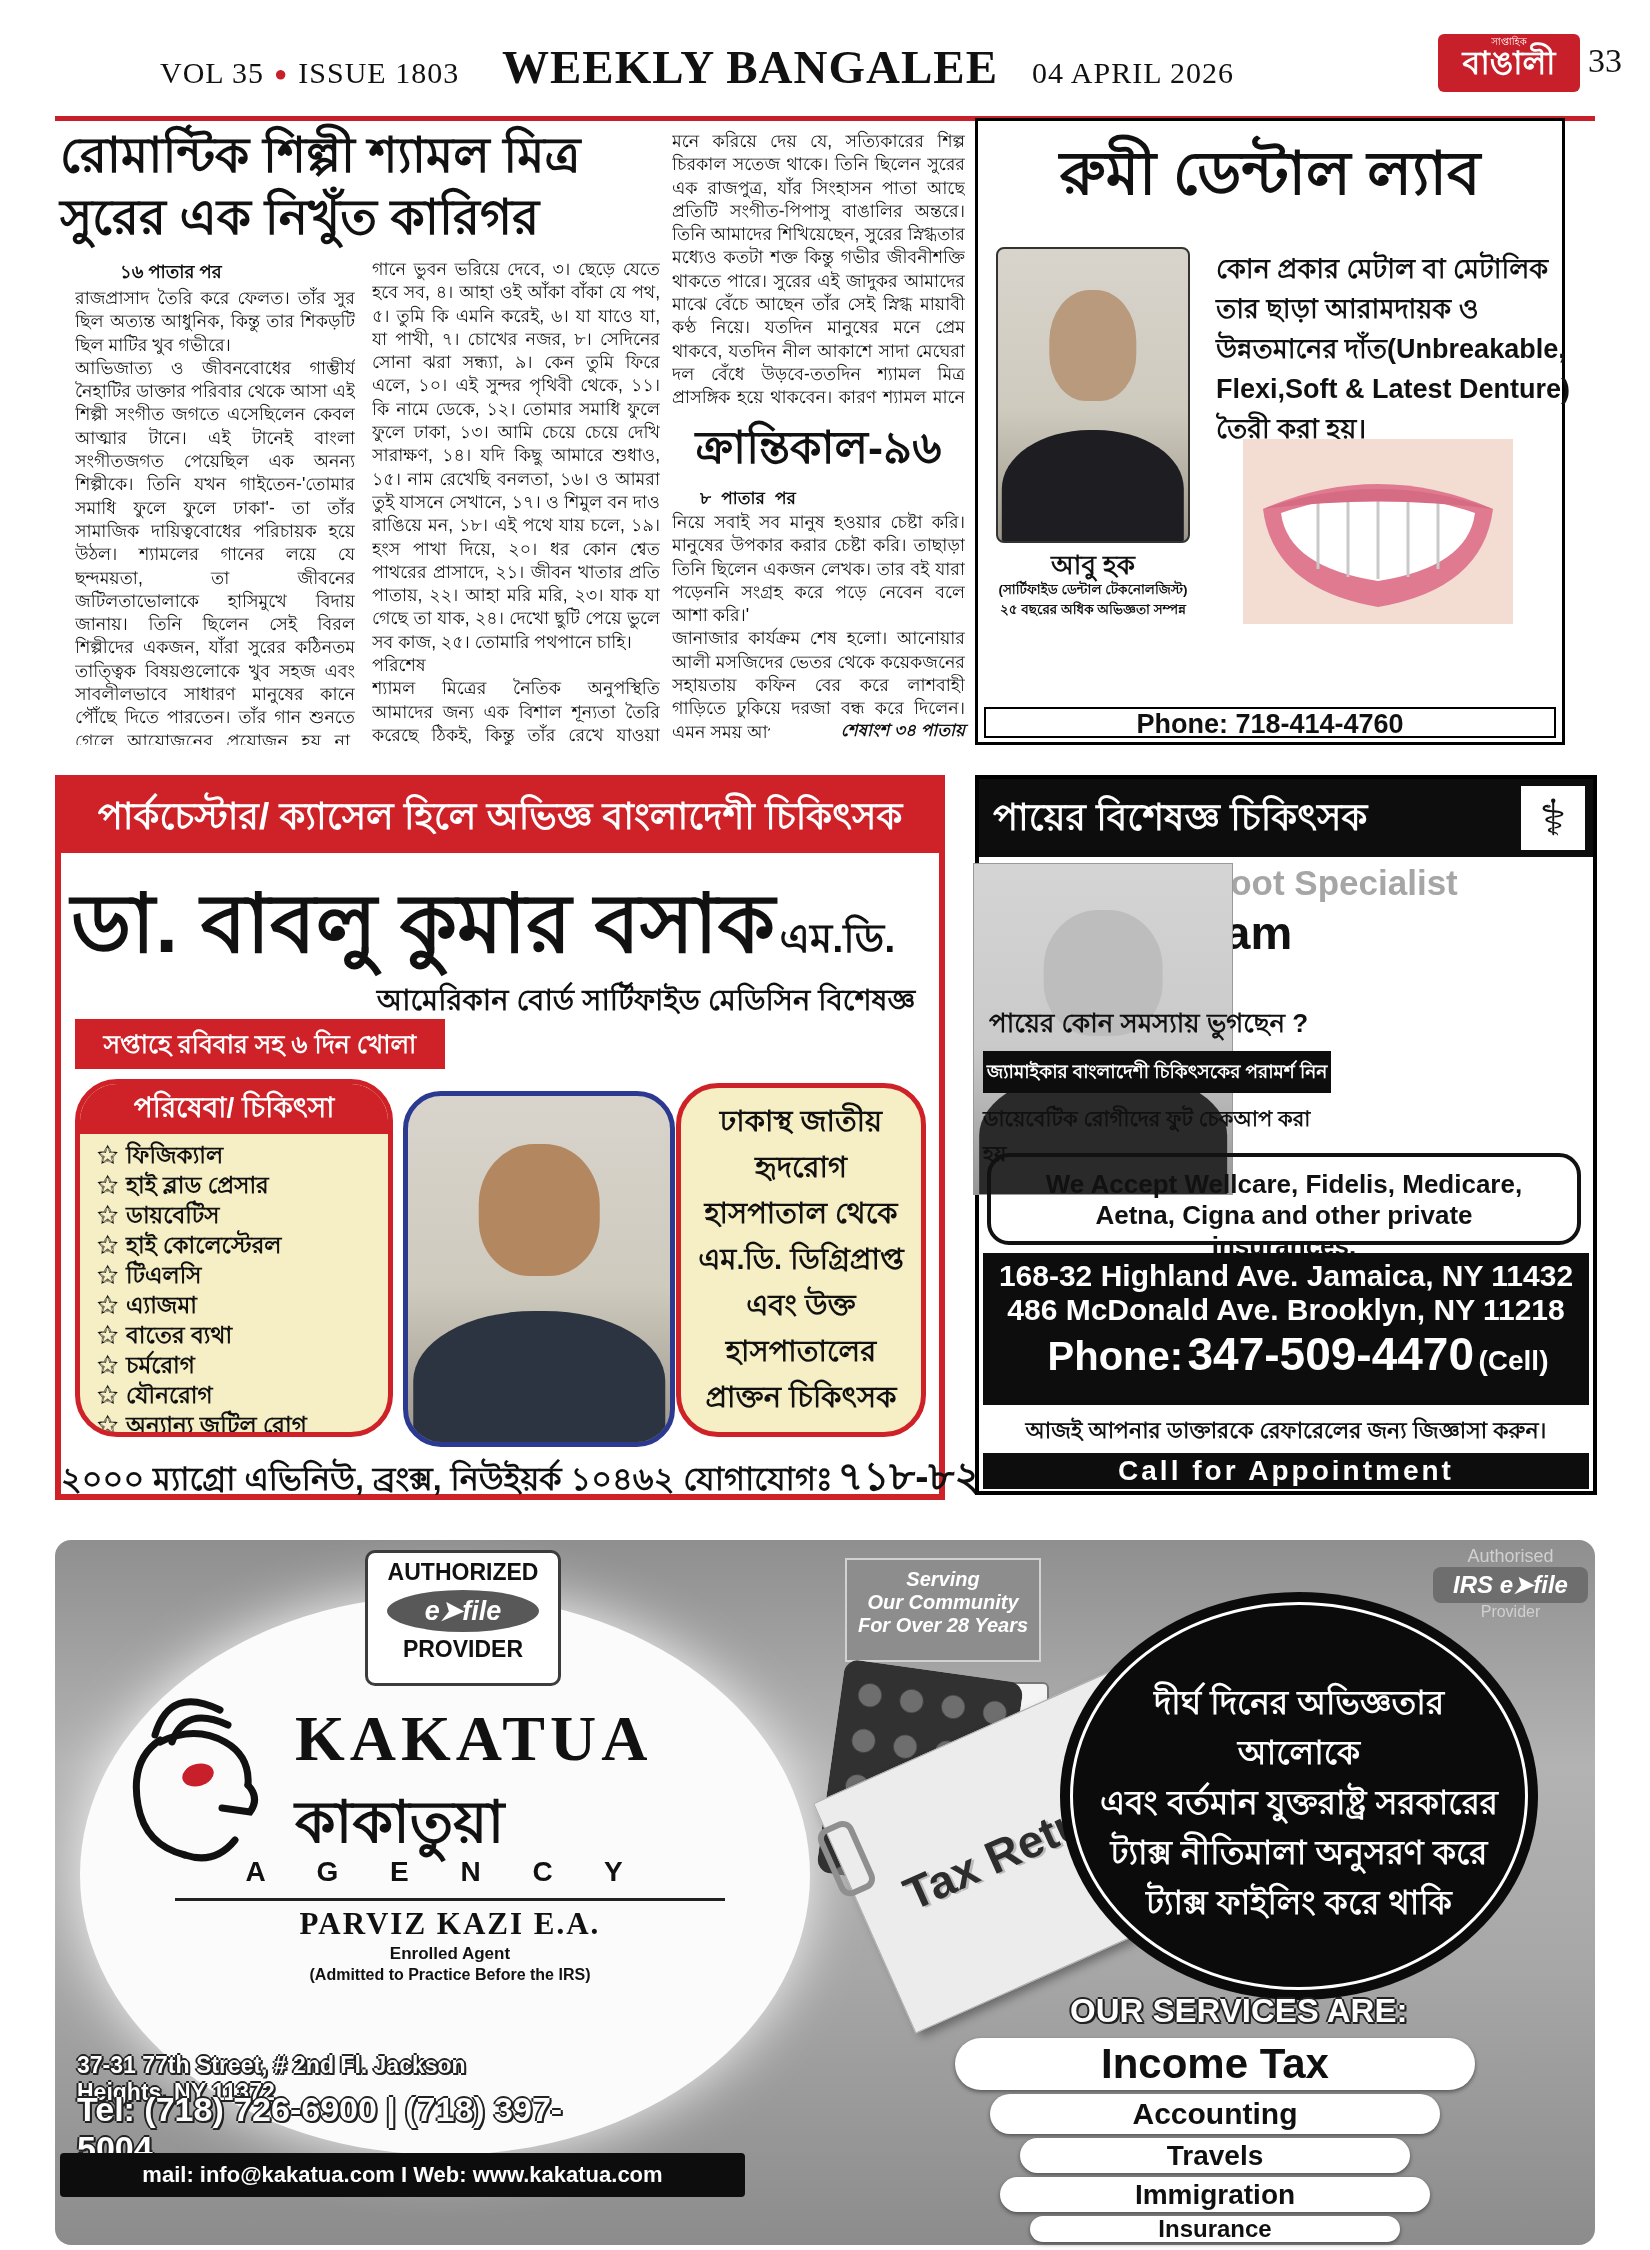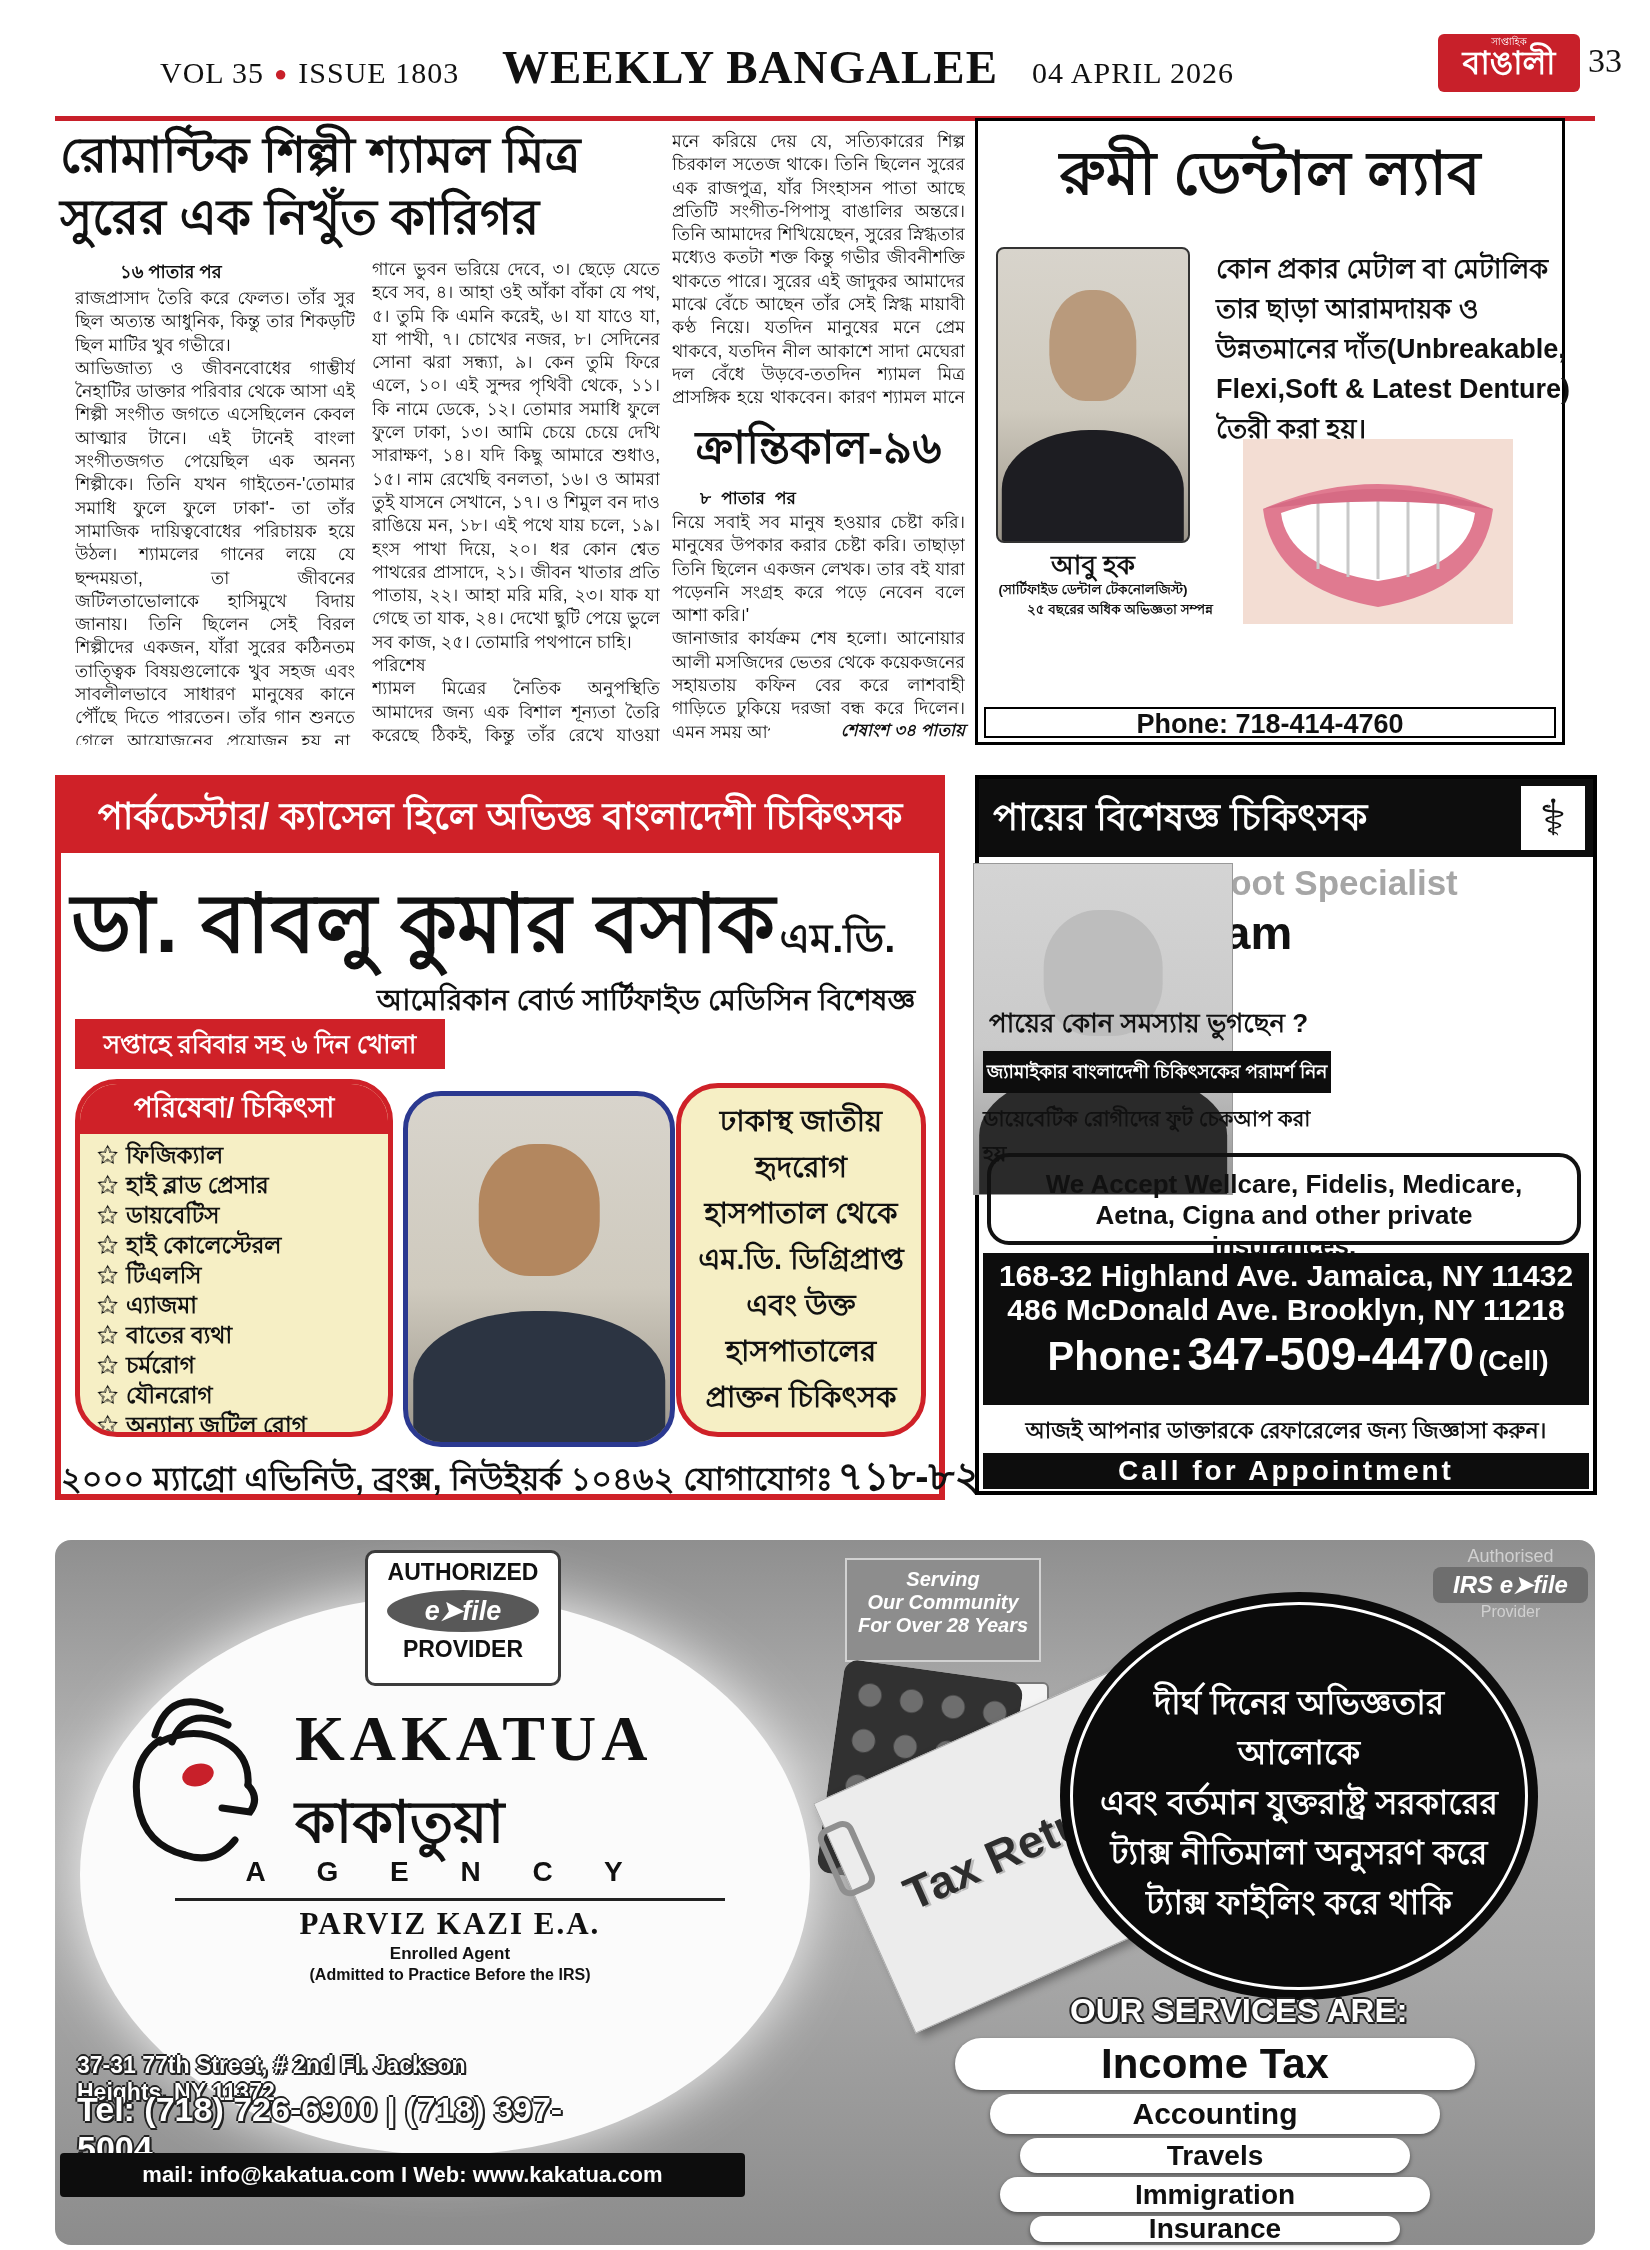--- a/index.html
+++ b/index.html
@@ -80,21 +80,21 @@
   <div class="abs bold" style="left:700px;top:485px;font-size:17px;font-family:Liberation Mono, monospace;">৮ পাতার পর</div>
   <div class="abs just ml" style="left:672px;top:511px;width:293px;height:232px;font-size:17.5px;line-height:23.3px;overflow:hidden;">নিয়ে সবাই সব মানুষ হওয়ার চেষ্টা করি। মানুষের উপকার করার চেষ্টা করি। তাছাড়া তিনি ছিলেন একজন লেখক। তার বই যারা পড়েননি সংগ্রহ করে পড়ে নেবেন বলে আশা করি।'
 জানাজার কার্যক্রম শেষ হলো। আনোয়ার আলী মসজিদের ভেতর থেকে কয়েকজনের সহায়তায় কফিন বের করে লাশবাহী গাড়িতে ঢুকিয়ে দরজা বন্ধ করে দিলেন। এমন সময় আপনি দেখতে পেলেন আপনার স্ত্রী ও সন্তান এসে উপস্থিত হয়েছে। দৌড়ে গেলেন আনোয়ার আলীর কাছে, তাকে</div>
   <div class="abs bold" style="left:770px;top:717px;width:195px;font-size:17px;font-style:italic;text-align:right;background:#fff;">শেষাংশ ৩৪ পাতায়</div>
 
   <div class="abs" style="left:975px;top:118px;width:590px;height:627px;border:3px solid #000;box-sizing:border-box;background:#fff;">
     <div class="abs xb ctr" style="left:0;right:0;top:6px;font-size:60px;">রুমী ডেন্টাল ল্যাব</div>
     <div class="abs portrait" style="left:18px;top:126px;width:190px;height:292px;border:2px solid #333;border-radius:8px;--suit:#1d1d22;--skin:#b99a7c;"></div>
     <div class="abs xb ctr" style="left:0;top:424px;width:230px;font-size:26px;">আবু হক</div>
     <div class="abs bold ctr" style="left:0;top:458px;width:230px;font-size:13.5px;">(সার্টিফাইড ডেন্টাল টেকনোলজিস্ট)</div>
-    <div class="abs bold ctr" style="left:0;top:478px;width:230px;font-size:13.5px;padding-left:27px;">২৫ বছরের অধিক অভিজ্ঞতা সম্পন্ন</div>
+    <div class="abs bold ctr" style="left:0;top:478px;width:230px;font-size:13.5px;">২৫ বছরের অধিক অভিজ্ঞতা সম্পন্ন</div>
     <div class="abs" style="left:238px;top:128px;width:372px;font-size:27px;line-height:40px;font-weight:600;">কোন প্রকার মেটাল বা মেটালিক তার ছাড়া আরামদায়ক ও উন্নতমানের দাঁত(Unbreakable, Flexi,Soft &amp; Latest Denture) তৈরী করা হয়।</div>
     <div class="abs" style="left:265px;top:318px;width:270px;height:185px;">
       <svg viewBox="0 0 270 185" width="270" height="185">
         <rect x="0" y="0" width="270" height="185" fill="#f3ddd3"></rect>
         <path d="M20 70 Q135 20 250 70 Q240 150 135 168 Q30 150 20 70 Z" fill="#e07a90"></path>
         <path d="M38 74 Q135 40 232 74 Q225 128 135 142 Q45 128 38 74 Z" fill="#ffffff"></path>
         <g stroke="#c9c9c9" stroke-width="3">
           <line x1="75" y1="62" x2="75" y2="130"></line>
             <line x1="105" y1="54" x2="105" y2="138"></line>
           <line x1="135" y1="52" x2="135" y2="140"></line>
@@ -228,16 +228,16 @@
 
     <div class="abs xb outline-w" style="left:22px;top:512px;width:480px;font-size:23px;">37-31 77th Street, # 2nd Fl. Jackson Heights, NY 11372</div>
     <div class="abs xb outline-w" style="left:22px;top:550px;width:560px;font-size:34px;">Tel: (718) 726-6900 | (718) 397-5004</div>
     <div class="abs blackbox bold ctr" style="left:5px;top:613px;width:685px;height:44px;font-size:22px;line-height:44px;border-radius:4px;">mail: info@kakatua.com I Web: www.kakatua.com</div>
 
     <div class="abs xb outline-w" style="left:1015px;top:452px;font-size:33px;">OUR SERVICES ARE:</div>
     <div class="abs pill" style="left:900px;top:498px;width:520px;height:52px;font-size:42px;">Income Tax</div>
     <div class="abs pill" style="left:935px;top:554px;width:450px;height:40px;font-size:30px;">Accounting</div>
     <div class="abs pill" style="left:965px;top:598px;width:390px;height:35px;font-size:28px;">Travels</div>
     <div class="abs pill" style="left:945px;top:637px;width:430px;height:35px;font-size:28px;">Immigration</div>
-    <div class="abs pill" style="left:975px;top:676px;width:370px;height:26px;font-size:28px;">Insurance</div>
+    <div class="abs pill" style="left:975px;top:676px;width:370px;height:26px;font-size:24px;">Insurance</div>
   </div>
 
 </div>
 
 </body></html>

